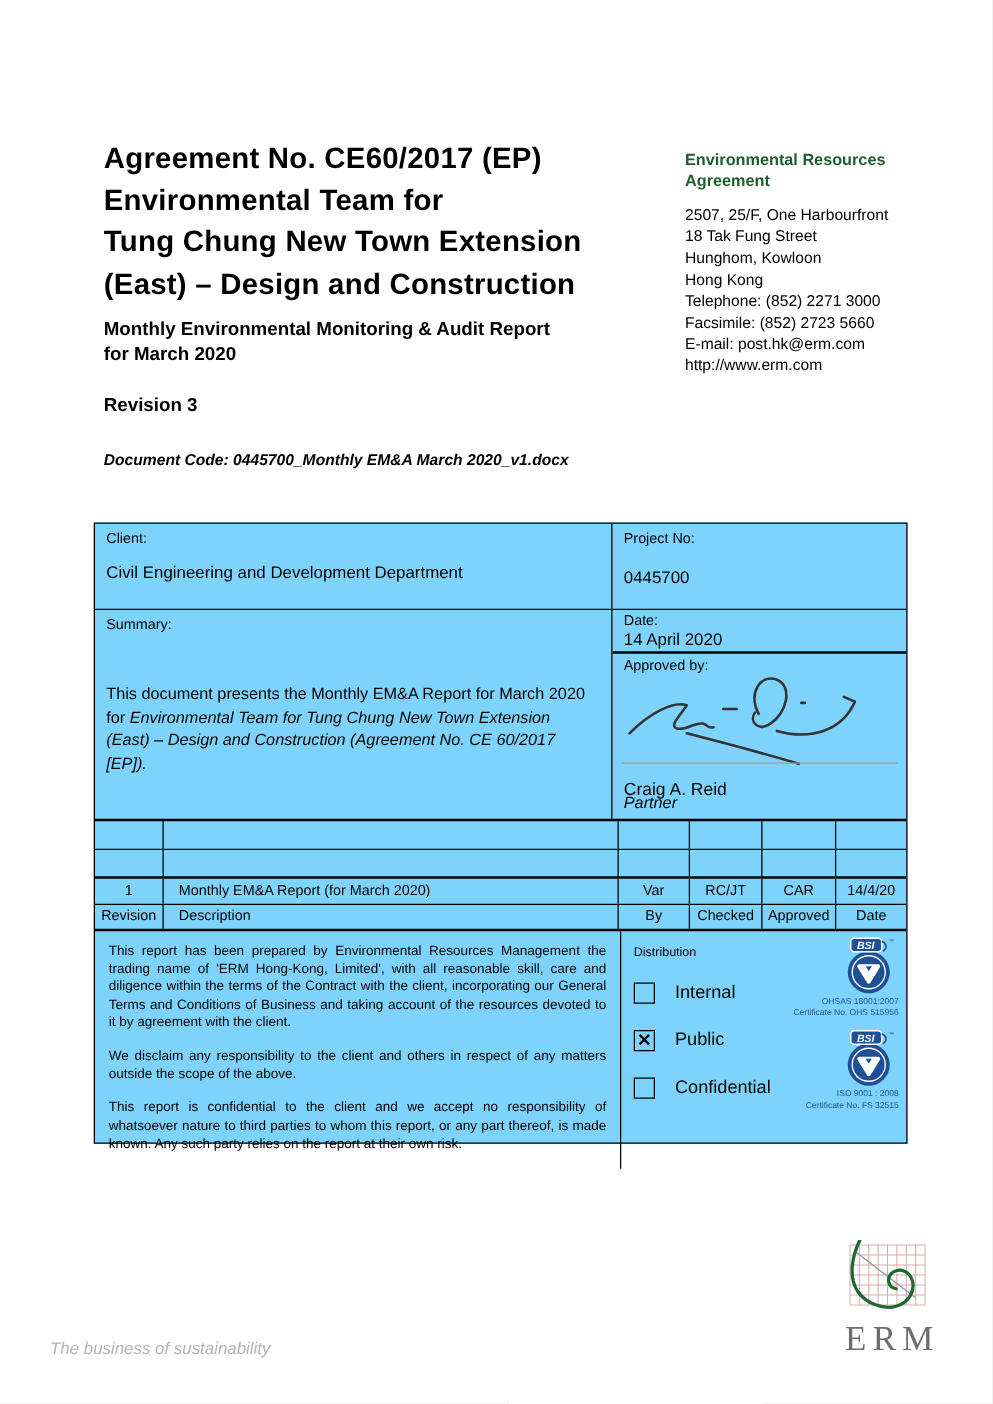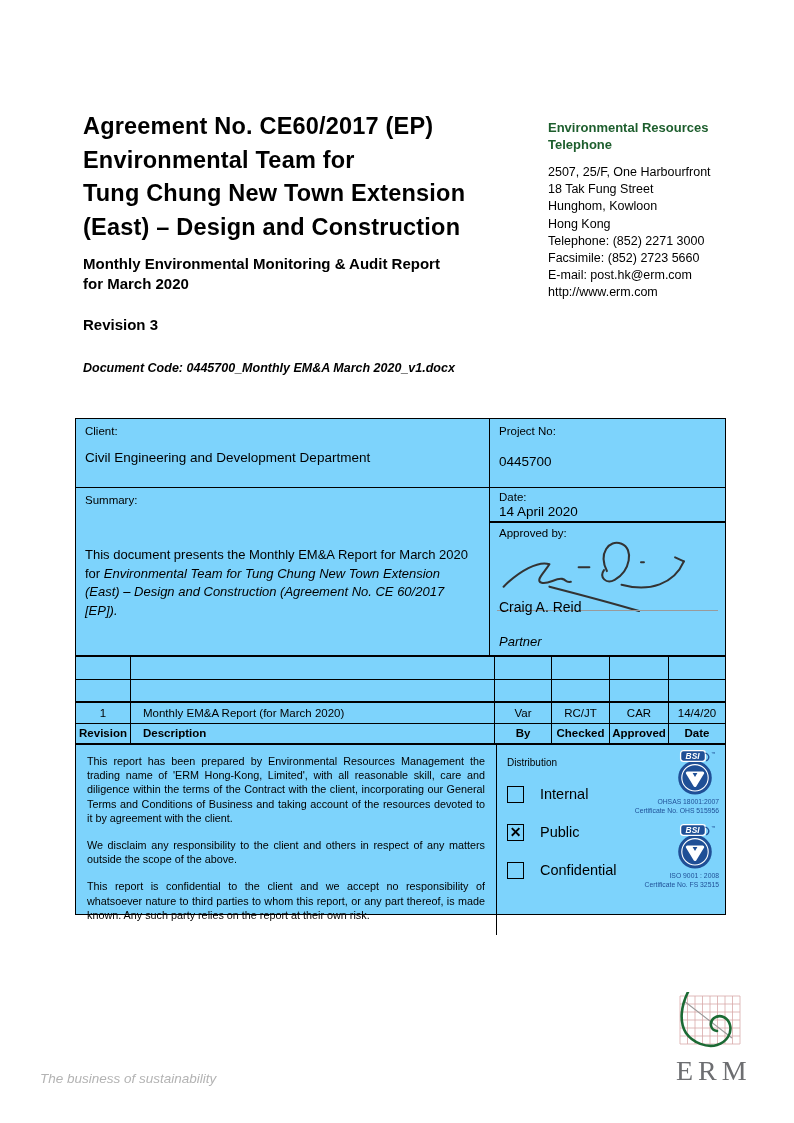--- a/index.html
+++ b/index.html
@@ -33,29 +33,29 @@
 
   .row-b { height: 169px; flex: none; display: flex; border-bottom: 2px solid #000; }
   .cell-summary { width: 414px; border-right: 1.6px solid #000; padding: 6px 9px; }
   .summary-text { font-size: 13px; line-height: 18.5px; margin-top: 40px; padding-right: 4px; }
   .cell-right { flex: 1; display: flex; flex-direction: column; }
   .cell-date { height: 35px; flex: none; border-bottom: 2.2px solid #000; padding: 3px 9px; }
   .date-val { font-size: 13.5px; margin-top: 1px; }
   .cell-approved { flex: 1; position: relative; padding: 4px 9px; }
   .sig-svg { position: absolute; left: 4px; top: 13px; }
   .sig-divider { position: absolute; left: 7px; right: 7px; top: 87px; border-top: 1px solid #9a9a9a; }
-  .approver-name { position: absolute; left: 9px; top: 76px; font-size: 14px; }
+  .approver-name { position: absolute; left: 9px; top: 100px; font-size: 14px; }
   .approver-title { position: absolute; left: 9px; top: 111px; font-size: 13px; font-style: italic; }
 
   .rev-row { display: flex; flex: none; font-size: 11.5px; }
   .rev-row > div { display: flex; align-items: center; justify-content: center; }
   .rr-1 { height: 23px; border-bottom: 1px solid #000; }
   .rr-2 { height: 23px; border-bottom: 2px solid #000; }
   .rr-3 { height: 20.5px; border-bottom: 1px solid #000; }
-  .rr-4 { height: 21.5px; border-bottom: 2.2px solid #000; font-weight: bold; }
+  .rr-4 { height: 21.5px; border-bottom: 2.2px solid #000; }
   .rc-rev { width: 55px; border-right: 1.2px solid #000; }
   .rc-desc { width: 364px; border-right: 1.2px solid #000; justify-content: flex-start !important; padding-left: 12px; }
   .rc-by { width: 57px; border-right: 1.2px solid #000; }
   .rc-checked { width: 58px; border-right: 1.2px solid #000; }
   .rc-approved { width: 59px; border-right: 1.2px solid #000; }
   .rc-date { flex: 1; }
 
   .row-bottom { flex: 1; display: flex; }
   .cell-disclaimer { width: 421px; border-right: 1.6px solid #000; padding: 9px 11px 0 11px; font-size: 10.8px; line-height: 14.2px; text-align: justify; }
   .cell-disclaimer p { margin-bottom: 13px; }
@@ -88,21 +88,21 @@
   <div class="subtitle">
     <div>Monthly Environmental Monitoring &amp; Audit Report</div>
     <div>for March 2020</div>
   </div>
   <div class="revision-line">Revision 3</div>
   <div class="doc-code">Document Code: 0445700_Monthly EM&amp;A March 2020_v1.docx</div>
 
   <div class="contact">
     <div class="company">
       <div>Environmental Resources</div>
-      <div>Telephone</div>
+      <div>Agreement</div>
     </div>
     <div>2507, 25/F, One Harbourfront</div>
     <div>18 Tak Fung Street</div>
     <div>Hunghom, Kowloon</div>
     <div>Hong Kong</div>
     <div>Telephone: (852) 2271 3000</div>
     <div>Facsimile: (852) 2723 5660</div>
     <div>E-mail: post.hk@erm.com</div>
     <div>http://www.erm.com</div>
   </div>

